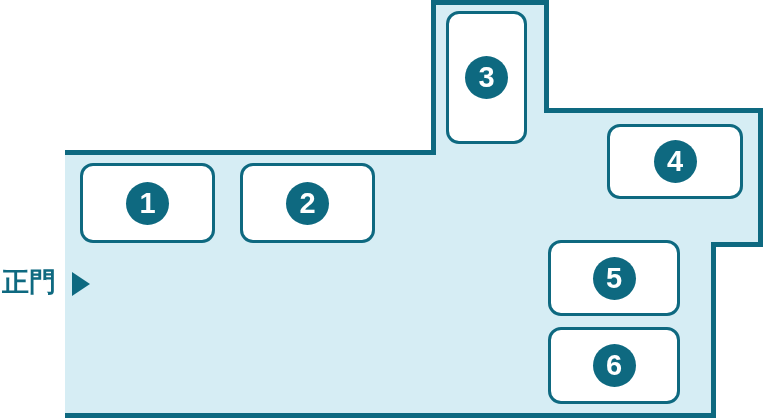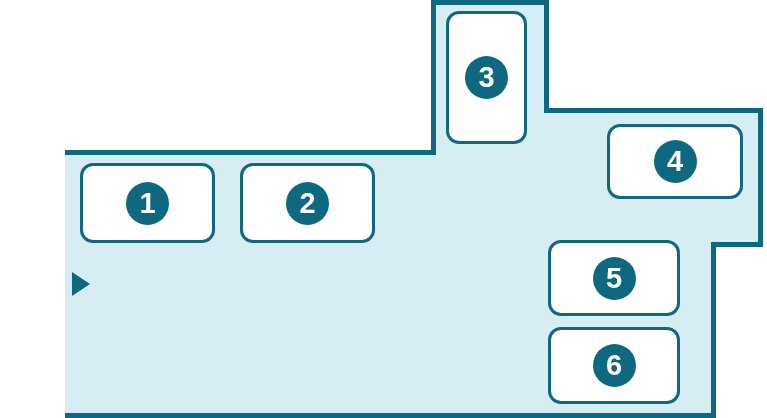--- a/index.html
+++ b/index.html
@@ -109,15 +109,16 @@
       <span>5</span>
     </div>
   </div>
 
   <div class="building b6">
     <div class="badge">
       <span>6</span>
     </div>
   </div>
 
+  <div class="gate-label">正門</div>
   <div class="gate-arrow"></div>
 
 </div>
 
 </body></html>

